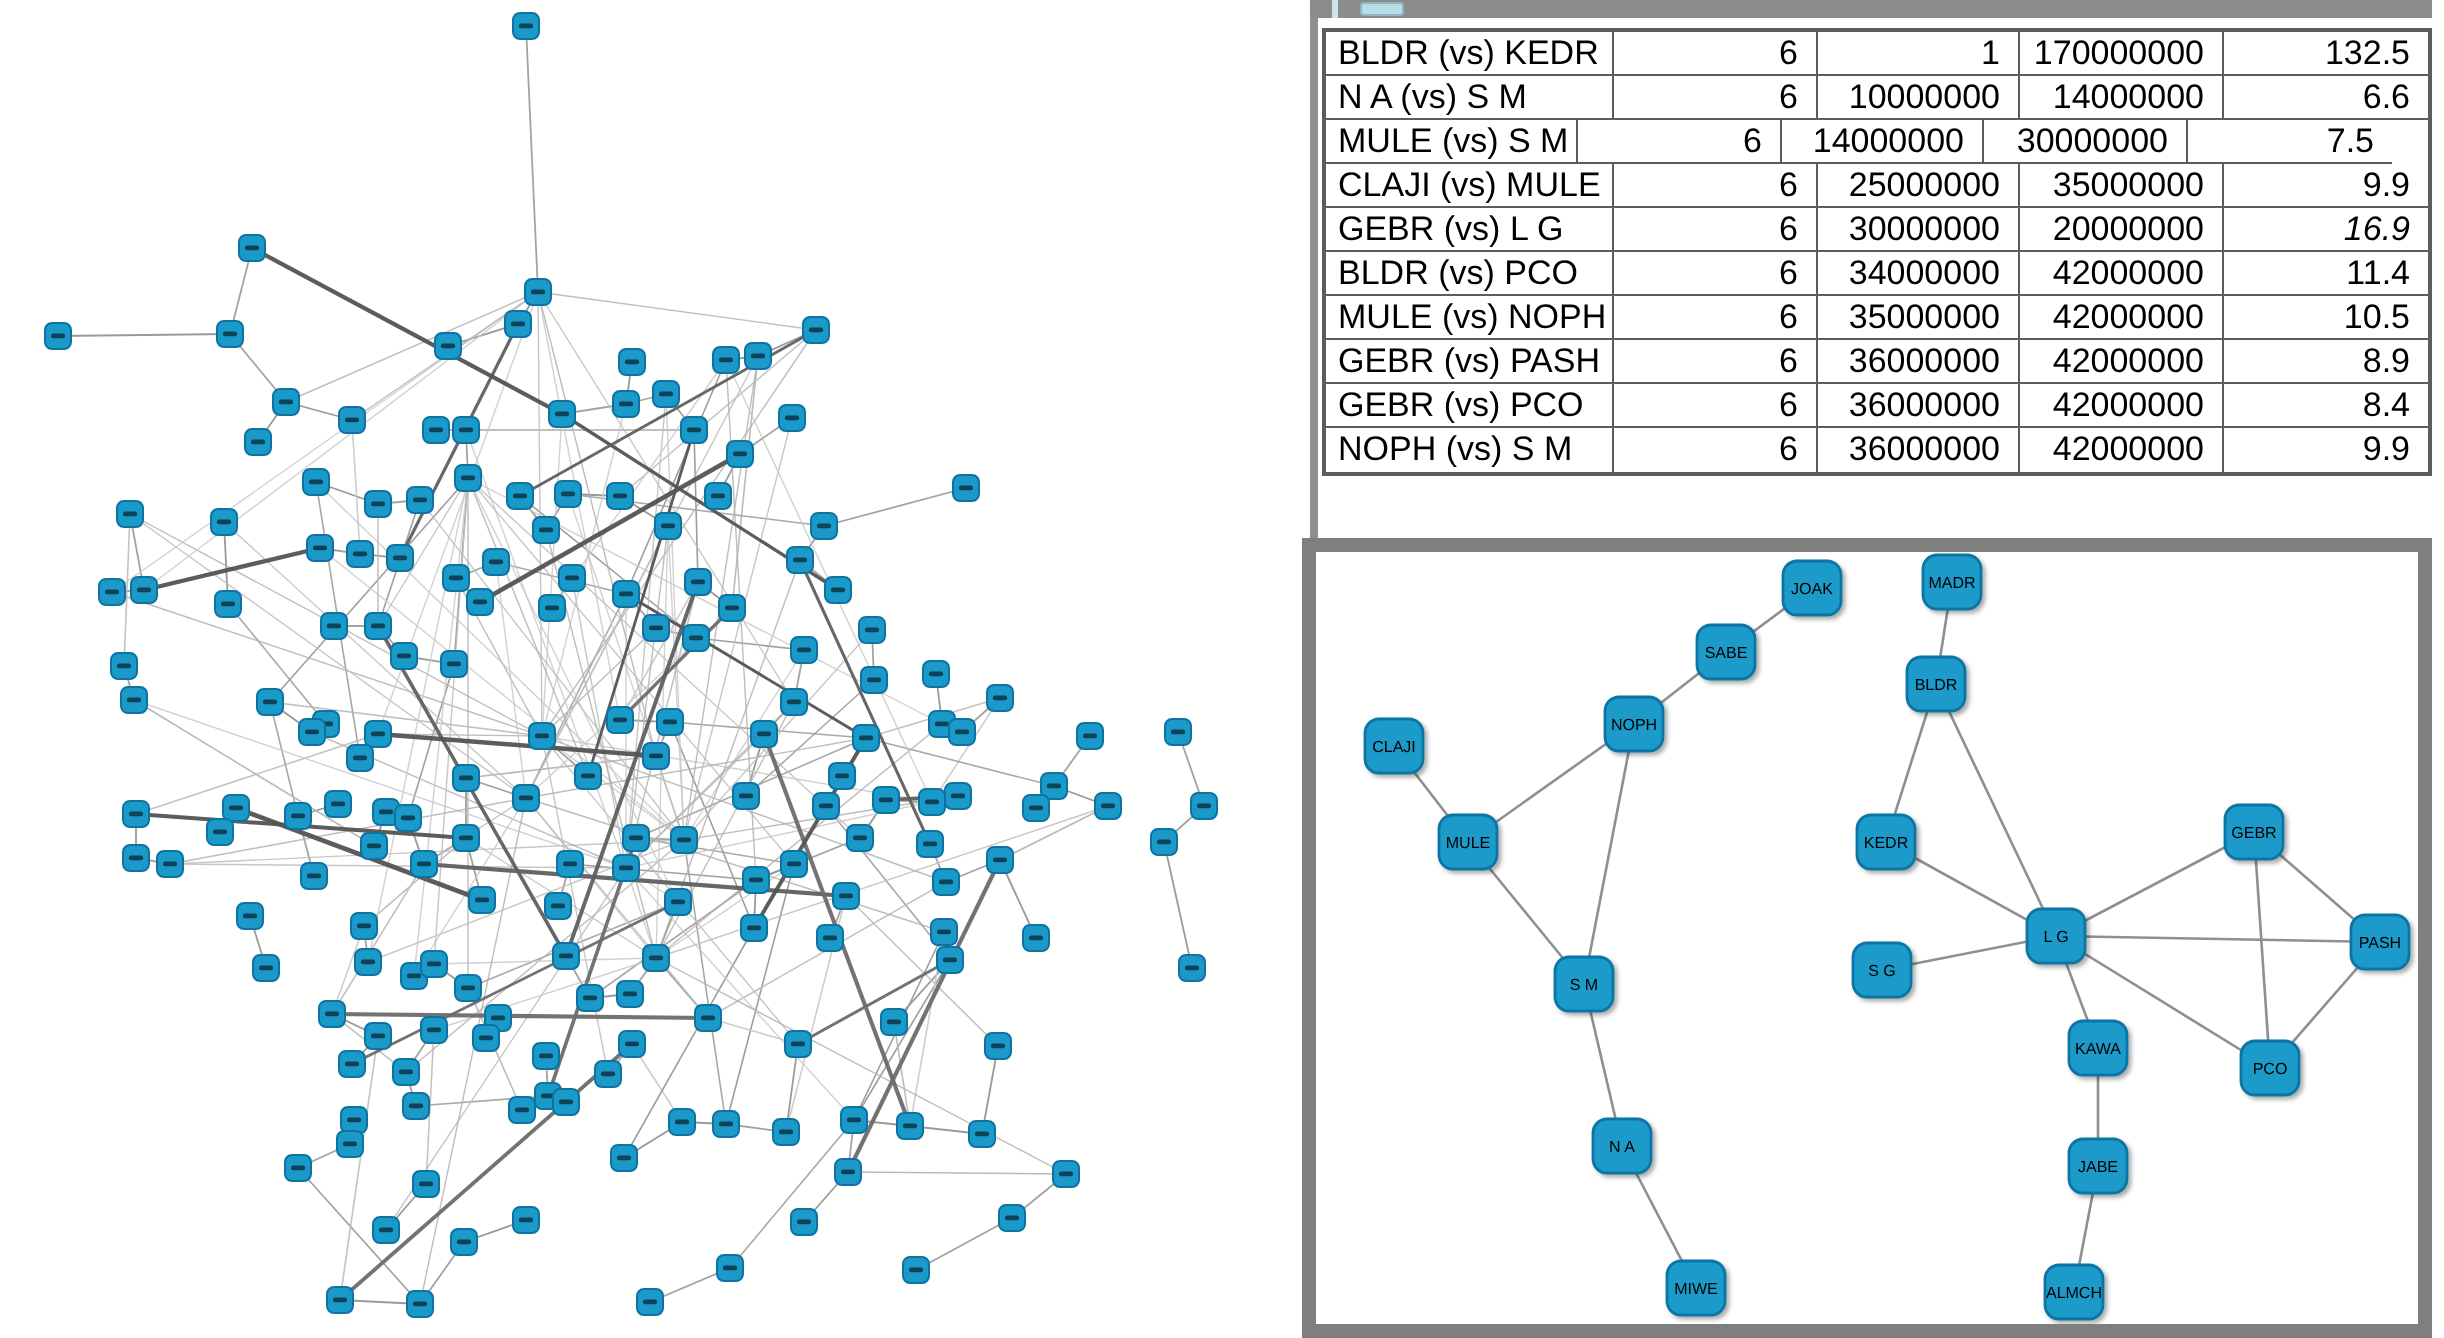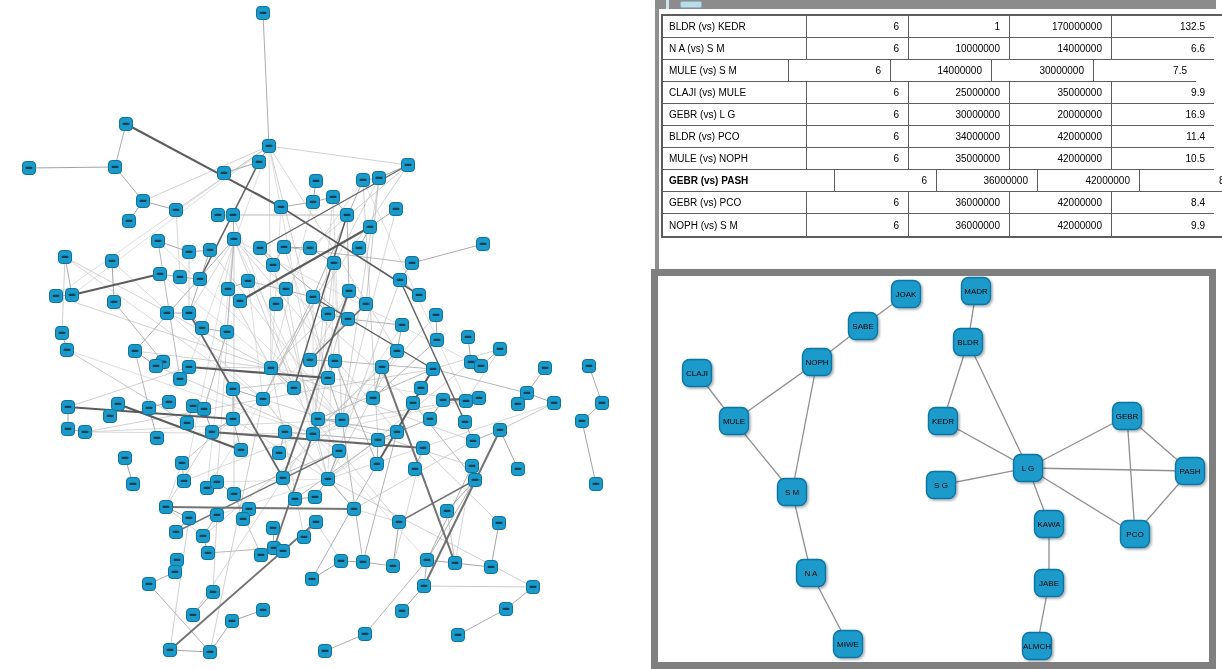--- a/index.html
+++ b/index.html
@@ -17,21 +17,21 @@
   .topstrip .tick{position:absolute;left:11px;top:0;width:3px;height:9px;background:#cfe3ec}
   
   .tblwrap{position:absolute;left:661px;top:14px;border:2px solid #5d5d5d;background:#fff}
   .thead{display:flex;height:30px;background:#b9dde9}
   .hcell{display:flex;align-items:center;justify-content:flex-end;gap:4px;
     padding-right:9px;font-size:13.5px;color:#000;box-sizing:border-box;
     border-right:1px solid #69828c;border-bottom:1px solid #4e4e4e}
   .hcell:last-child{border-right:none}
   .funnel{color:#2a9db5;font-size:11px;line-height:1;margin-right:2px}
   .trow{display:flex;height:22px;background:#fff}
-  .dcell{display:flex;align-items:center;font-size:10px;color:#000;box-sizing:border-box;
+  .dcell{display:flex;align-items:center;font-size:17px;color:#000;box-sizing:border-box;
     border-right:1px solid #5d5d5d;border-bottom:1px solid #5d5d5d}
   .dcell:last-child{border-right:none}
   .trow:last-child .dcell{border-bottom:none}
   .dcell.num{justify-content:flex-end;padding-right:9px}
   .dcell.name{padding-left:6px}
   
   .netpanel{position:absolute;left:651px;top:269px;width:565px;height:400px;
     box-sizing:border-box;border:7px solid #7f7f7f;background:#fff}
   .netpanel svg{display:block}
   .smalllabel{font-family:"Liberation Sans",sans-serif;font-size:8px;fill:#000}
@@ -1102,38 +1102,38 @@
         <div class="dcell num" style="width: 102px;">6</div>
         <div class="dcell num" style="width: 101px;">25000000</div>
         <div class="dcell num" style="width: 102px;">35000000</div>
         <div class="dcell num" style="width: 102px;">9.9</div>
       </div>
       <div class="trow">
         <div class="dcell name" style="width: 144px;">GEBR (vs) L G</div>
         <div class="dcell num" style="width: 102px;">6</div>
         <div class="dcell num" style="width: 101px;">30000000</div>
         <div class="dcell num" style="width: 102px;">20000000</div>
-        <div class="dcell num" style="width: 102px;">16.9</div>
+        <div class="dcell num" style="width: 102px; font-style: italic;">16.9</div>
       </div>
       <div class="trow">
         <div class="dcell name" style="width: 144px;">BLDR (vs) PCO</div>
         <div class="dcell num" style="width: 102px;">6</div>
         <div class="dcell num" style="width: 101px;">34000000</div>
         <div class="dcell num" style="width: 102px;">42000000</div>
         <div class="dcell num" style="width: 102px;">11.4</div>
       </div>
       <div class="trow">
         <div class="dcell name" style="width: 144px;">MULE (vs) NOPH</div>
         <div class="dcell num" style="width: 102px;">6</div>
         <div class="dcell num" style="width: 101px;">35000000</div>
         <div class="dcell num" style="width: 102px;">42000000</div>
         <div class="dcell num" style="width: 102px;">10.5</div>
       </div>
       <div class="trow">
-        <div class="dcell name" style="width: 172px; font-weight: bold;">GEBR (vs) PASH</div>
+        <div class="dcell name" style="width: 144px;">GEBR (vs) PASH</div>
         <div class="dcell num" style="width: 102px;">6</div>
         <div class="dcell num" style="width: 101px;">36000000</div>
         <div class="dcell num" style="width: 102px;">42000000</div>
         <div class="dcell num" style="width: 102px;">8.9</div>
       </div>
       <div class="trow">
         <div class="dcell name" style="width: 144px;">GEBR (vs) PCO</div>
         <div class="dcell num" style="width: 102px;">6</div>
         <div class="dcell num" style="width: 101px;">36000000</div>
         <div class="dcell num" style="width: 102px;">42000000</div>

